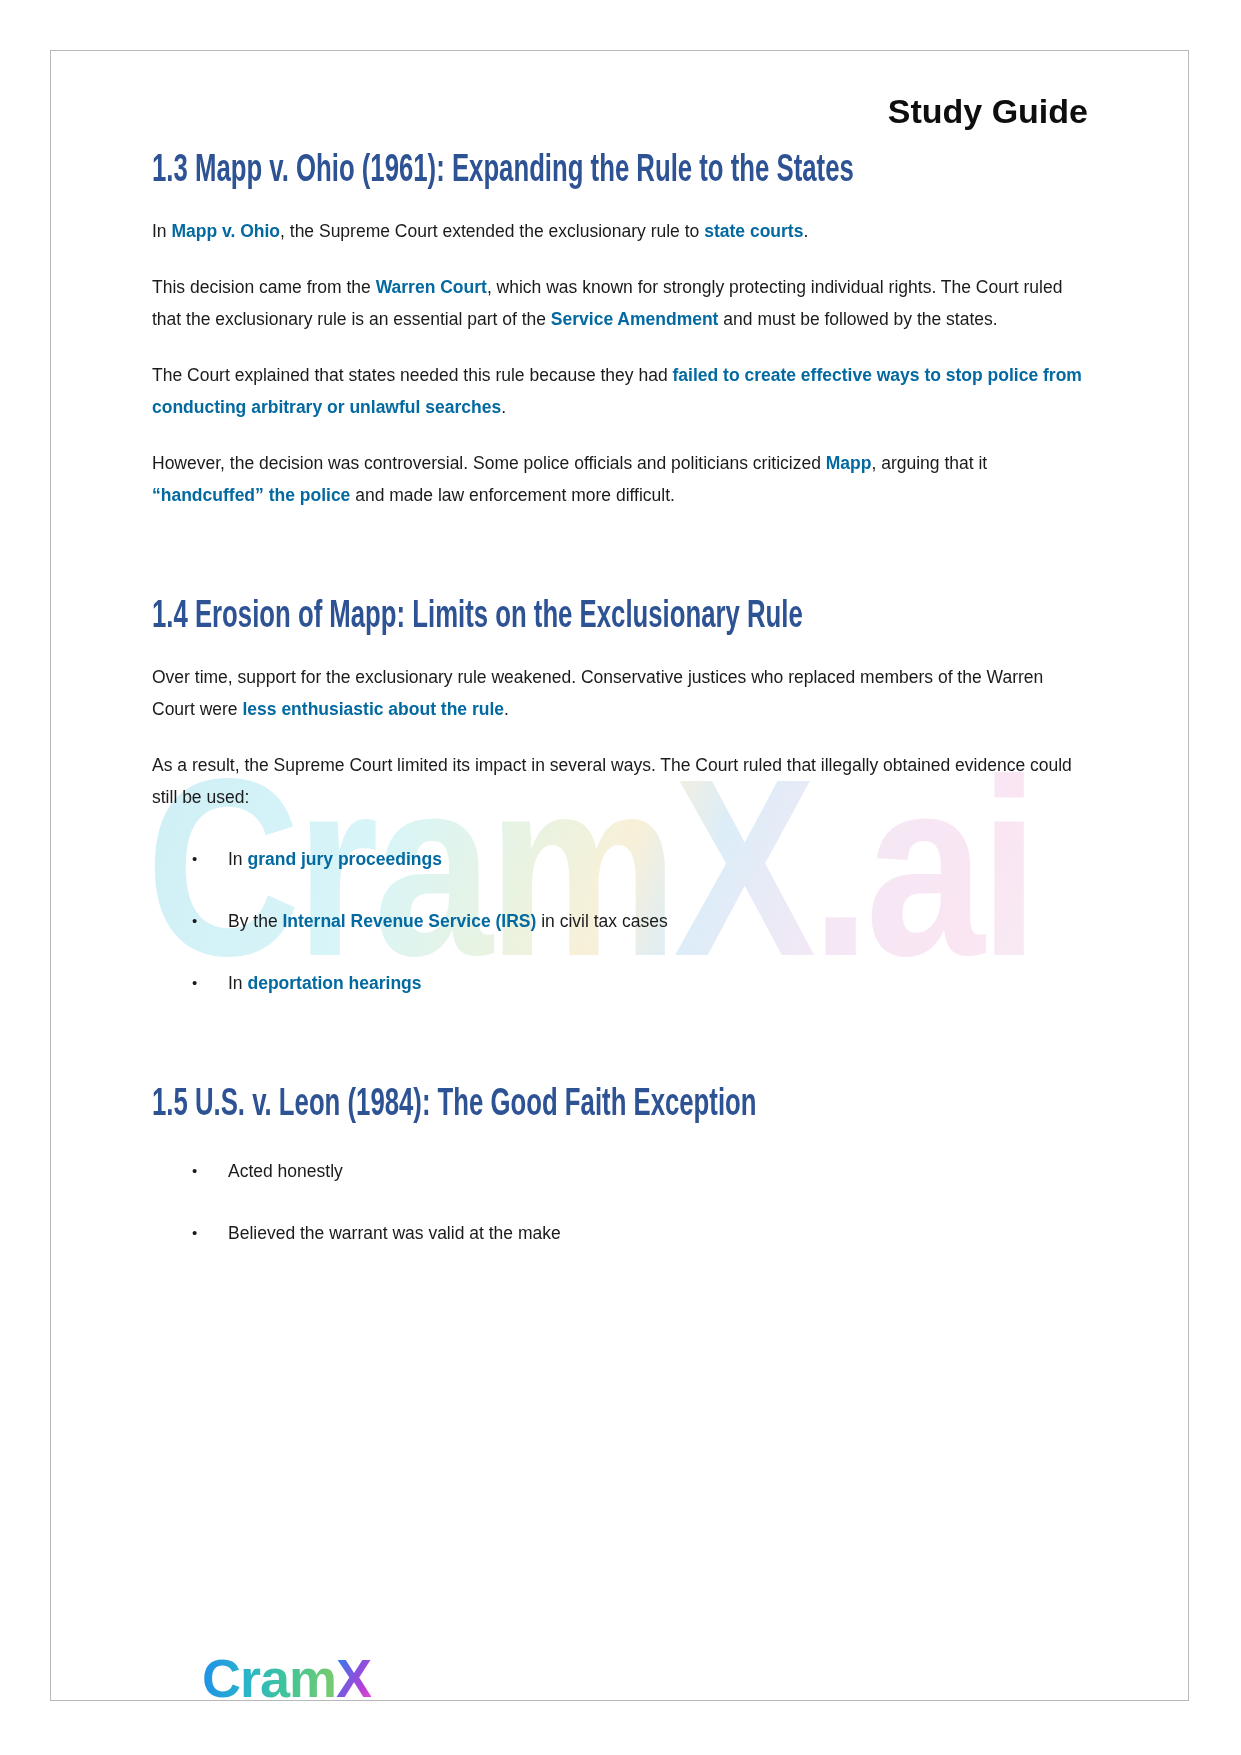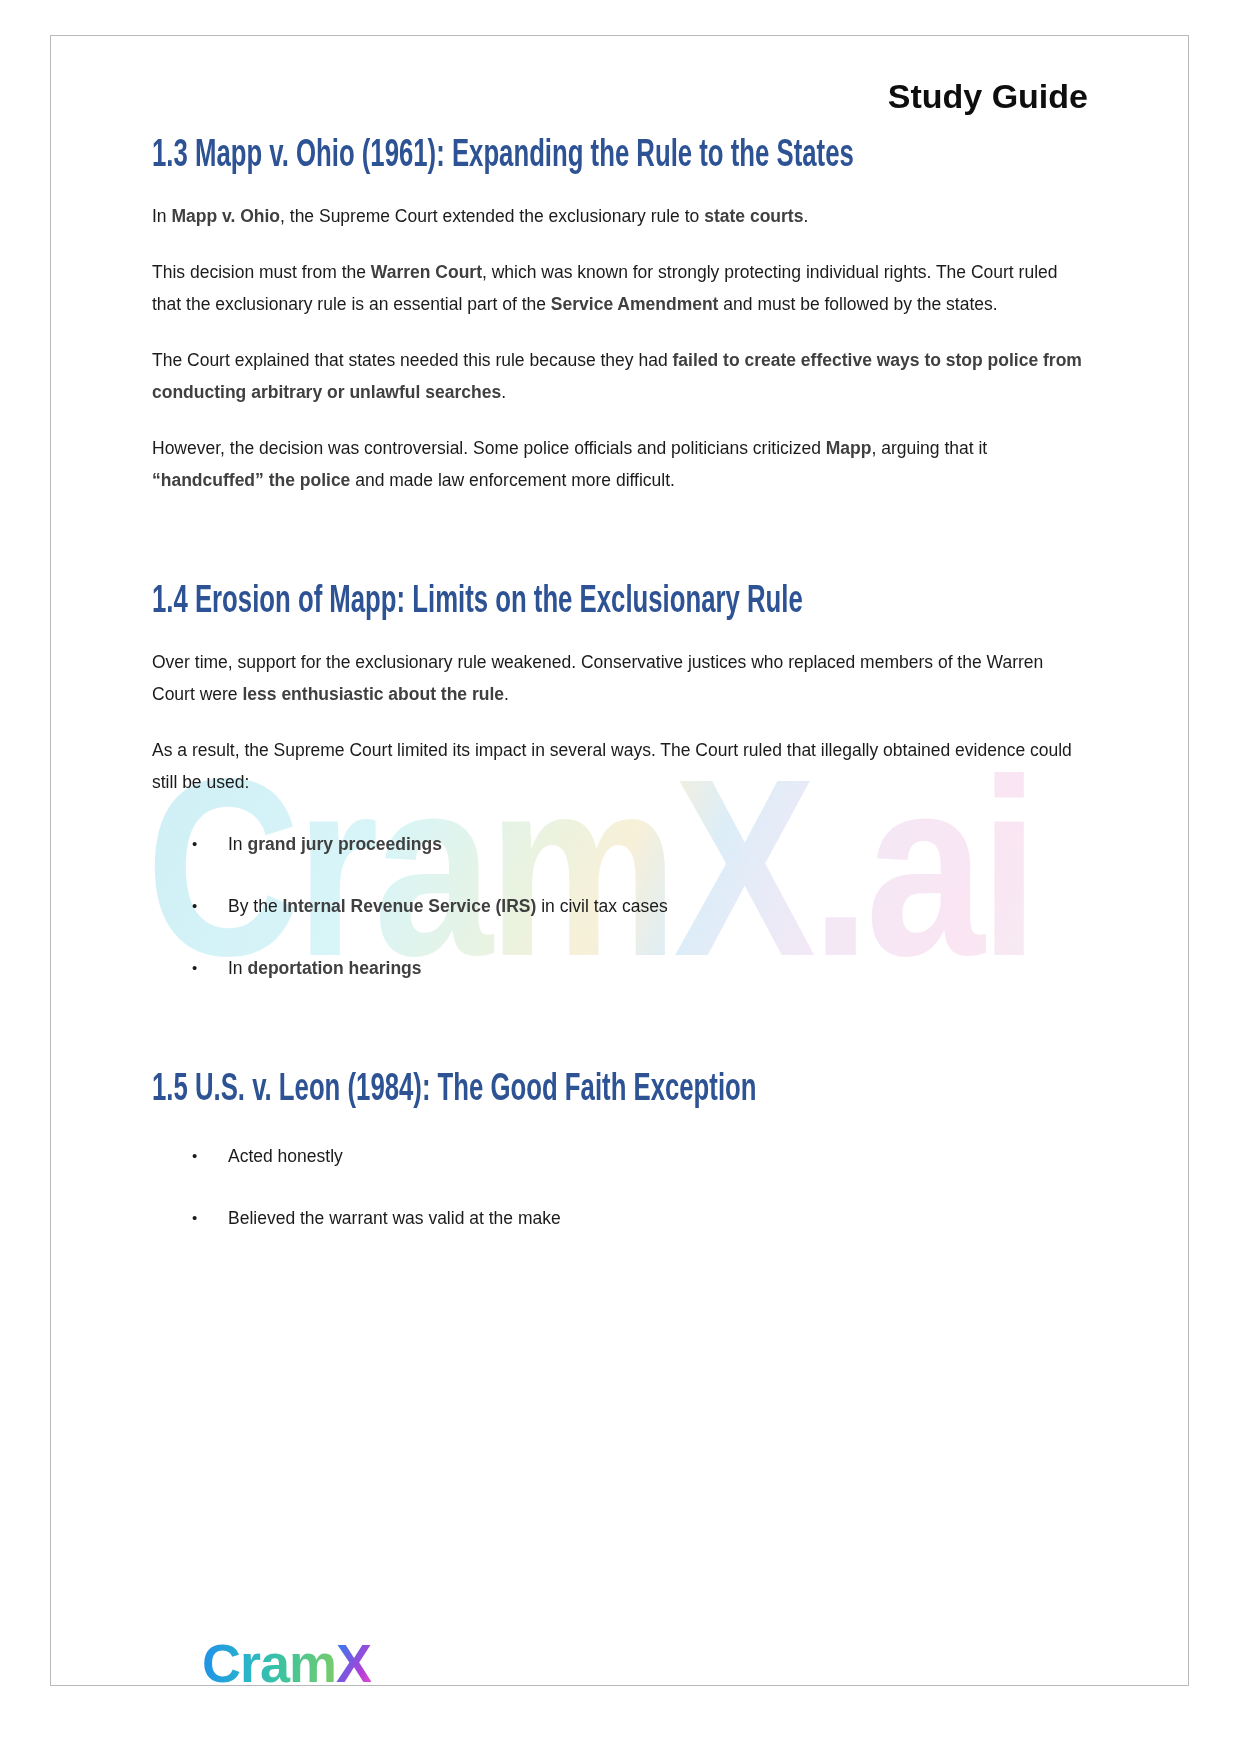--- a/index.html
+++ b/index.html
@@ -28,21 +28,21 @@
       #cfeff6 0%, #d8f5f8 28%, #eaf3e0 44%, #f8f0d8 53%,
       #dcedf8 62%, #f4e8f5 76%, #fae5f3 90%, #f6ecf2 100%);
     -webkit-background-clip:text;
     background-clip:text;
     color:transparent;
     pointer-events:none;
   }
 
   .page-box {
     position:absolute;
-    left:50px; top:35px;
+    left:50px; top:50px;
     width:1139px; height:1651px;
     border:1px solid #b9b9b9;
     box-sizing:border-box;
     padding:40px 100px 0 101px;
     z-index:1;
   }
 
   .doc-title {
     margin:0;
     text-align:right;
@@ -62,21 +62,21 @@
     transform:scaleX(0.66);
     transform-origin:left center;
   }
   h2.sec.first { margin-top:14px; }
 
   p.body {
     font-size:17.5px;
     line-height:32px;
     margin:24px 0 0 0;
   }
-  p.body b, .bullet b { color:#404040; }
+  p.body b, .bullet b { color:#0369a1; }
 
   .bullet {
     display:flex;
     margin-top:30px;
     padding-left:40px;
     font-size:17.5px;
     line-height:32px;
   }
   .bullet .dot {
     width:36px;
@@ -108,21 +108,21 @@
 <div class="watermark">CramX.ai</div>
 
 <div class="page-box">
 
   <p class="doc-title">Study Guide</p>
 
   <h2 class="sec first">1.3 Mapp v. Ohio (1961): Expanding the Rule to the States</h2>
 
   <p class="body"><span>In </span><b>Mapp v. Ohio</b><span>, the Supreme Court extended the exclusionary rule to </span><b>state courts</b><span>.</span></p>
 
-  <p class="body"><span>This decision must from the </span><b>Warren Court</b><span>, which was known for strongly protecting individual rights. The Court ruled that the exclusionary rule is an essential part of the </span><b>Service Amendment</b><span> and must be followed by the states.</span></p>
+  <p class="body"><span>This decision came from the </span><b>Warren Court</b><span>, which was known for strongly protecting individual rights. The Court ruled that the exclusionary rule is an essential part of the </span><b>Service Amendment</b><span> and must be followed by the states.</span></p>
 
   <p class="body"><span>The Court explained that states needed this rule because they had </span><b>failed to create effective ways to stop police from conducting arbitrary or unlawful searches</b><span>.</span></p>
 
   <p class="body"><span>However, the decision was controversial. Some police officials and politicians criticized </span><b>Mapp</b><span>, arguing that it </span><b>“handcuffed” the police</b><span> and made law enforcement more difficult.</span></p>
 
   <h2 class="sec">1.4 Erosion of Mapp: Limits on the Exclusionary Rule</h2>
 
   <p class="body"><span>Over time, support for the exclusionary rule weakened. Conservative justices who replaced members of the Warren Court were </span><b>less enthusiastic about the rule</b><span>.</span></p>
 
   <p class="body"><span>As a result, the Supreme Court limited its impact in several ways. The Court ruled that illegally obtained evidence could still be used:</span></p>

